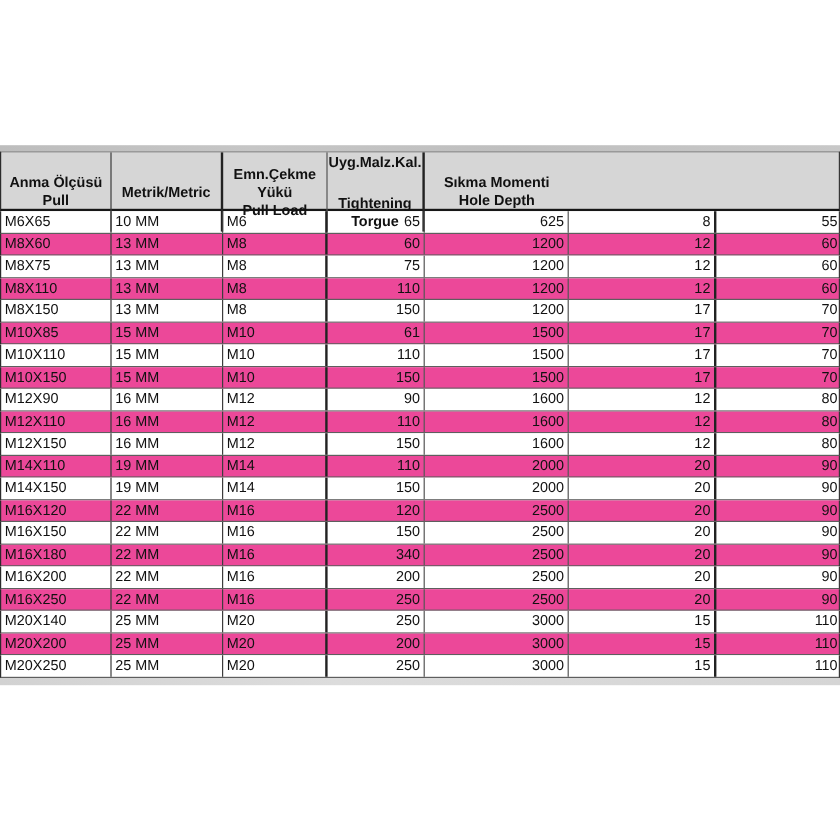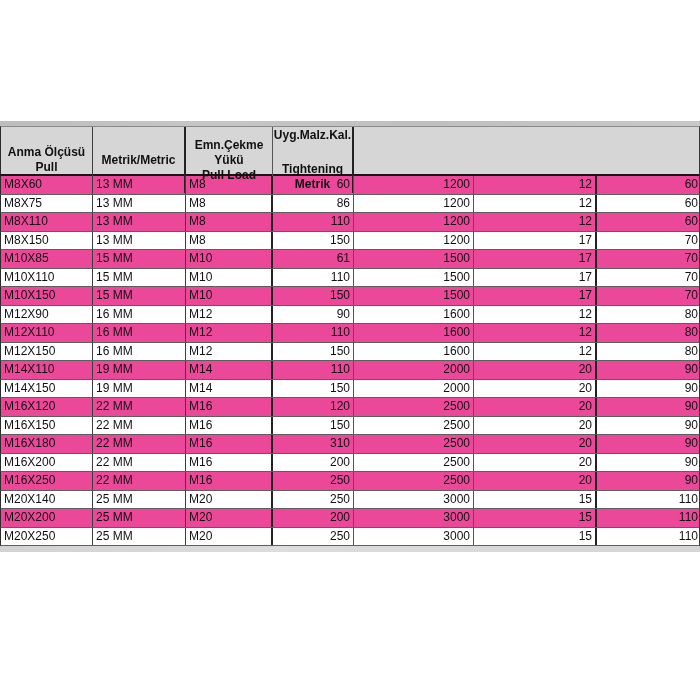--- a/index.html
+++ b/index.html
@@ -101,39 +101,52 @@
       <div class="hcell c2">
         <span class="hline">Metrik/Metric</span>
 
       </div>
       <div class="hcell c4">
         <span class="hline">Emn.Çekme Yükü</span>
         <span class="hline">Pull Load</span>
       </div>
       <div class="hcell c5">
         <span class="hline">Uyg.Malz.Kal.</span>
-        <span class="hline">Tightening Metrik</span>
+        <span class="hline">Tightening Torgue</span>
+      </div>
+      <div class="hcell c6">
+        <span class="hline">Sıkma Momenti</span>
+        <span class="hline">Hole Depth</span>
       </div>
     </div>
 
     <div id="tbody">
+        <div class="trow">
+          <div class="tcell c0">M6X65</div>
+          <div class="tcell c1">10 MM</div>
+          <div class="tcell c2">M6</div>
+          <div class="tcell c3">65</div>
+          <div class="tcell c4">625</div>
+          <div class="tcell c5">8</div>
+          <div class="tcell c6">55</div>
+        </div>
         <div class="trow even">
           <div class="tcell c0">M8X60</div>
           <div class="tcell c1">13 MM</div>
           <div class="tcell c2">M8</div>
           <div class="tcell c3">60</div>
           <div class="tcell c4">1200</div>
           <div class="tcell c5">12</div>
           <div class="tcell c6">60</div>
         </div>
         <div class="trow">
           <div class="tcell c0">M8X75</div>
           <div class="tcell c1">13 MM</div>
           <div class="tcell c2">M8</div>
-          <div class="tcell c3">86</div>
+          <div class="tcell c3">75</div>
           <div class="tcell c4">1200</div>
           <div class="tcell c5">12</div>
           <div class="tcell c6">60</div>
         </div>
         <div class="trow even">
           <div class="tcell c0">M8X110</div>
           <div class="tcell c1">13 MM</div>
           <div class="tcell c2">M8</div>
           <div class="tcell c3">110</div>
           <div class="tcell c4">1200</div>
@@ -236,21 +249,21 @@
           <div class="tcell c2">M16</div>
           <div class="tcell c3">150</div>
           <div class="tcell c4">2500</div>
           <div class="tcell c5">20</div>
           <div class="tcell c6">90</div>
         </div>
         <div class="trow even">
           <div class="tcell c0">M16X180</div>
           <div class="tcell c1">22 MM</div>
           <div class="tcell c2">M16</div>
-          <div class="tcell c3">310</div>
+          <div class="tcell c3">340</div>
           <div class="tcell c4">2500</div>
           <div class="tcell c5">20</div>
           <div class="tcell c6">90</div>
         </div>
         <div class="trow">
           <div class="tcell c0">M16X200</div>
           <div class="tcell c1">22 MM</div>
           <div class="tcell c2">M16</div>
           <div class="tcell c3">200</div>
           <div class="tcell c4">2500</div>

